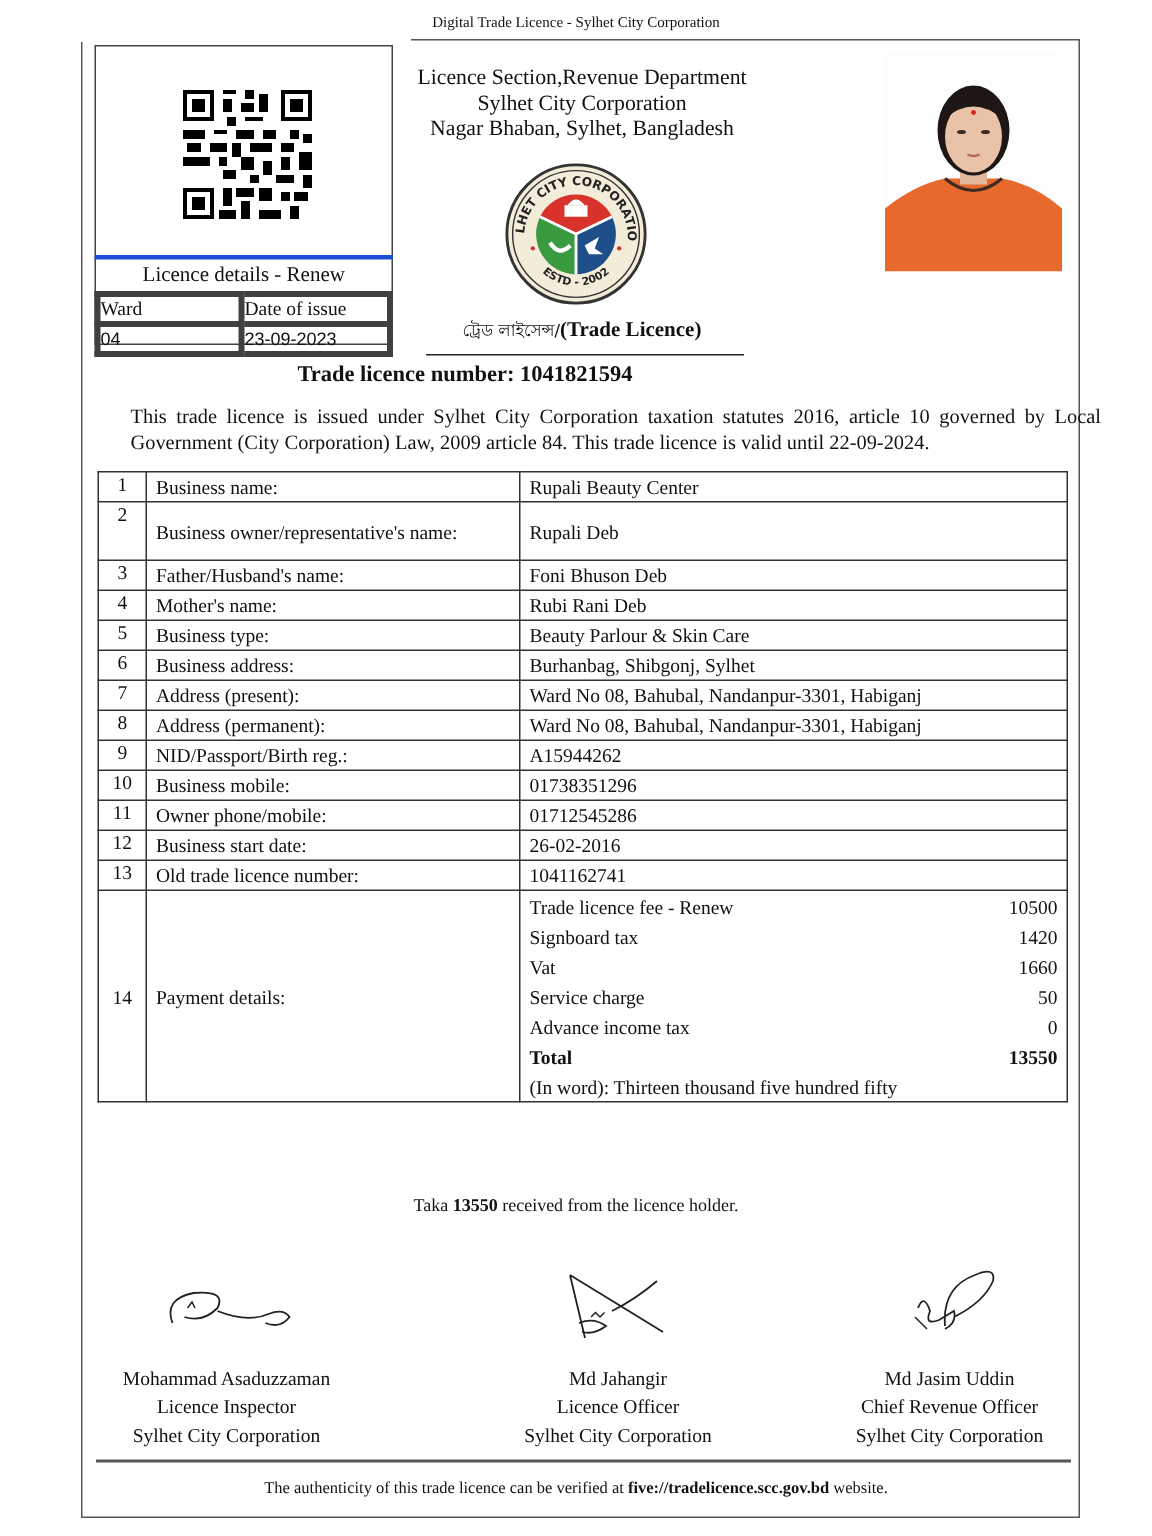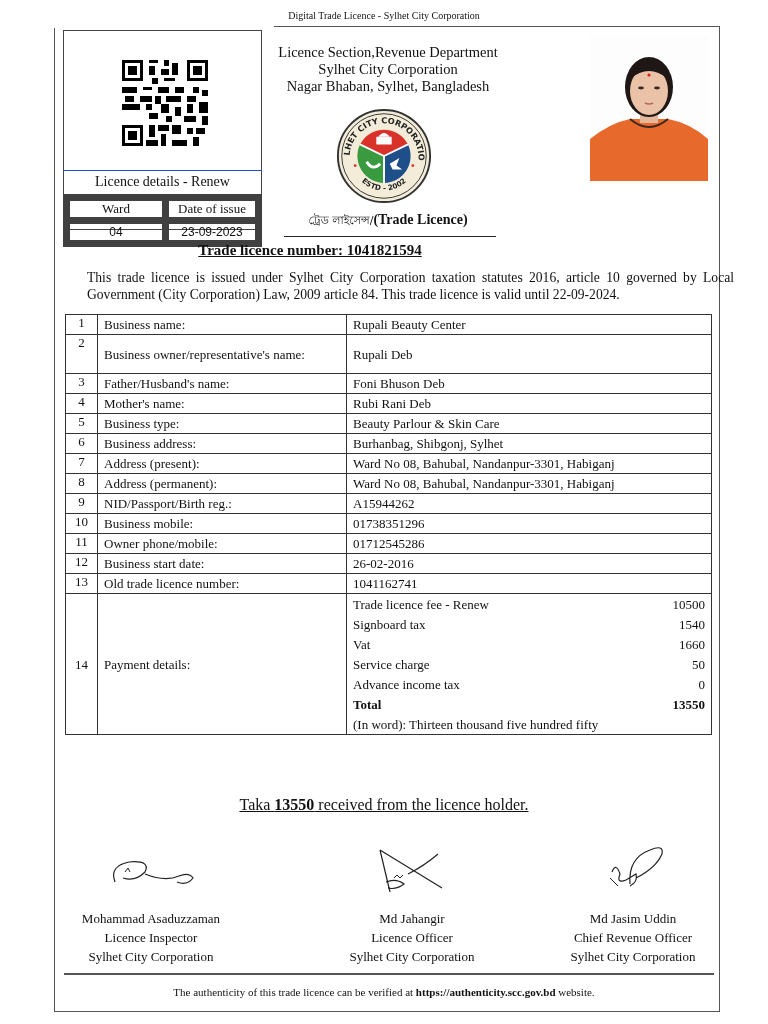--- a/index.html
+++ b/index.html
@@ -4,48 +4,48 @@
 <style>
   html, body { margin:0; padding:0; background:#ffffff; }
   body { width:768px; height:1024px; position:relative; overflow:hidden;
          font-family:"Liberation Serif", "DejaVu Serif", serif; color:#111; }
   .abs { position:absolute; }
   .page-header { left:0; top:10px; width:768px; text-align:center; font-size:10px; }
   .frame { left:54px; top:26px; width:666px; height:986px; border:1px solid #555; box-sizing:border-box; }
   .frame-gap { left:54px; top:25px; width:220px; height:3px; background:#fff; }
   .qr-box { left:63px; top:30px; width:199px; height:200px; border:1px solid #444; box-sizing:border-box; }
   .qr { left:120px; top:60px; width:90px; height:86px; }
-  .lic-details { left:63px; top:170px; width:199px; height:24px; border-top:1px solid #1d4ed8; box-sizing:border-box;
+  .lic-details { left:63px; top:170px; width:199px; height:24px; border-top:3px solid #1d4ed8; box-sizing:border-box;
                  font-size:14px; text-align:center; line-height:22px; }
   .ward-table { left:63px; top:194px; width:199px; border-collapse:collapse; font-size:13px; }
-  .ward-table td { border:7px solid #404040; text-align:center; padding:0; height:16px; line-height:16px; }
+  .ward-table td { border:4px solid #404040; padding:0; height:16px; line-height:16px; }
   .ward-table .val { font-family:"Liberation Sans", sans-serif; font-size:12px; }
   .org { left:268px; top:44px; width:240px; text-align:center; font-size:14.5px; line-height:17px; }
   .logo { left:335px; top:108px; width:98px; height:96px; }
   .trade-title { left:268px; top:212px; width:240px; text-align:center; font-size:14px; font-weight:bold; }
   .trade-title .bn { font-weight:normal; font-family:"DejaVu Sans", sans-serif; font-size:11px; }
   .title-rule { left:284px; top:236px; width:212px; height:1px; background:#222; }
   .photo { left:590px; top:35px; width:118px; height:146px; }
-  .lic-number { left:0; top:242px; width:620px; text-align:center; font-weight:bold; font-size:15px;text-decoration:underline; }
+  .lic-number { left:0; top:242px; width:620px; text-align:center; font-weight:bold; font-size:15px; }
   .statement { left:64px; top:269px; width:647px; font-size:13.6px; line-height:17px; text-align:justify;margin-left:23px; }
   .main-table { left:65px; top:314px; width:647px; border-collapse:collapse; font-size:13px; }
   .main-table td { border:1px solid #333; padding:0 6px; vertical-align:middle; line-height:15px; }
   .main-table td.num { width:31px; text-align:center; padding:0; vertical-align:top; }
   .main-table td.lbl { width:236px; }
   .main-table tr { height:20px; }
   .main-table tr.tall { height:39px; }
   .main-table tr.tall td.num { vertical-align:top; }
   .pay-cell { padding:0 !important; vertical-align:top !important; }
   .pay-row-num { vertical-align:middle !important; }
   .pay { width:100%; border-collapse:collapse; font-size:13px; }
   .pay td { border:none; padding:0 6px; height:19px; line-height:19px; }
   .pay td.amt { text-align:right; }
   .pay .b { font-weight:bold; }
   .pay .word td { height:17px; line-height:17px; }
-  .received { left:0; top:796px; width:768px; text-align:center; font-size:16px;text-decoration:underline; }
+  .received { left:0; top:796px; width:768px; text-align:center; font-size:12px; }
   .sig { top:838px; height:60px; }
   .signer { top:909px; width:210px; text-align:center; font-size:13px; line-height:19px; }
   .footer-rule { left:64px; top:973px; width:650px; height:2px; background:#555; }
   .footer { left:0; top:986px; width:768px; text-align:center; font-size:11px; }
 </style>
 </head>
 <body>
 
 <div class="abs page-header">Digital Trade Licence - Sylhet City Corporation</div>
 
@@ -242,21 +242,21 @@
     <td class="lbl">Payment details:</td>
     <td class="pay-cell">
       <table class="pay">
         <tbody>
         <tr>
           <td>Trade licence fee - Renew</td>
           <td class="amt">10500</td>
         </tr>
         <tr>
           <td>Signboard tax</td>
-          <td class="amt">1540</td>
+          <td class="amt">1420</td>
         </tr>
         <tr>
           <td>Vat</td>
           <td class="amt">1660</td>
         </tr>
         <tr>
           <td>Service charge</td>
           <td class="amt">50</td>
         </tr>
         <tr>
@@ -305,14 +305,14 @@
   <div>Sylhet City Corporation</div>
 </div>
 <div class="abs signer" style="left:528px;">
   <div>Md Jasim Uddin</div>
   <div>Chief Revenue Officer</div>
   <div>Sylhet City Corporation</div>
 </div>
 
 <div class="abs footer-rule"></div>
 <div class="abs footer">
-  <span>The authenticity of this trade licence can be verified at </span><b>https://authenticity.scc.gov.bd</b><span> website.</span>
+  <span>The authenticity of this trade licence can be verified at </span><b>five://tradelicence.scc.gov.bd</b><span> website.</span>
 </div>
 
 </body></html>

